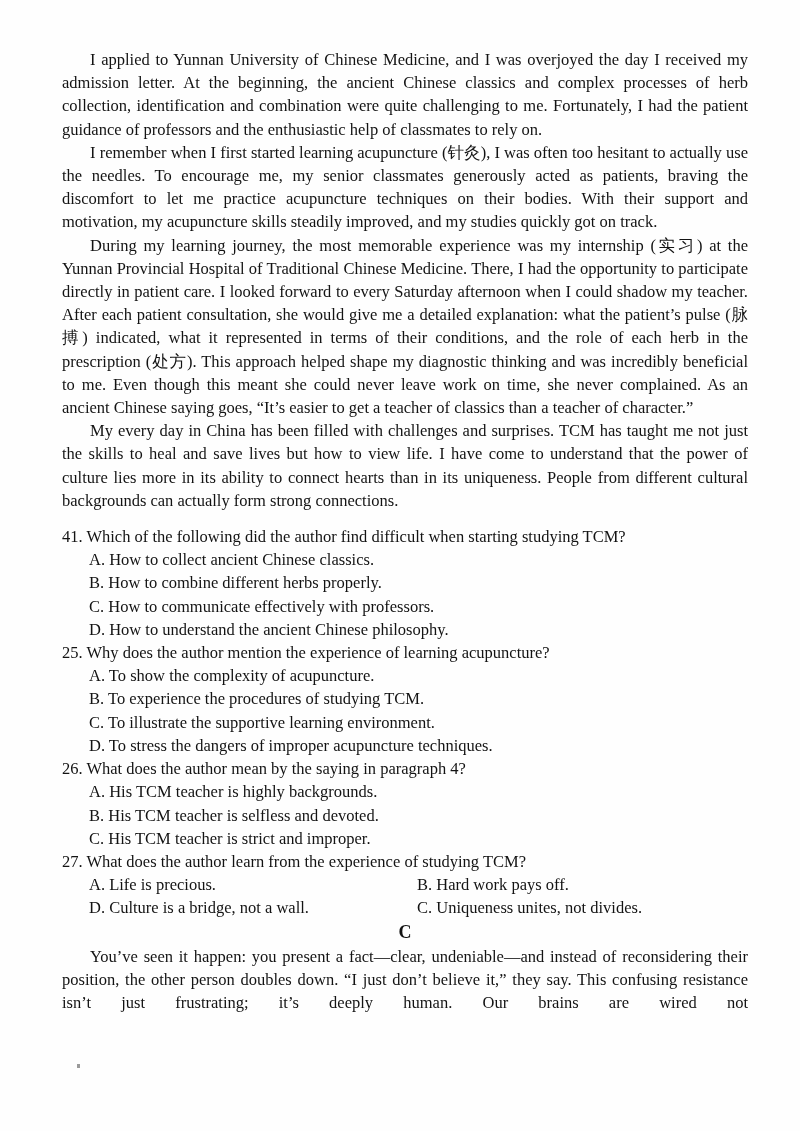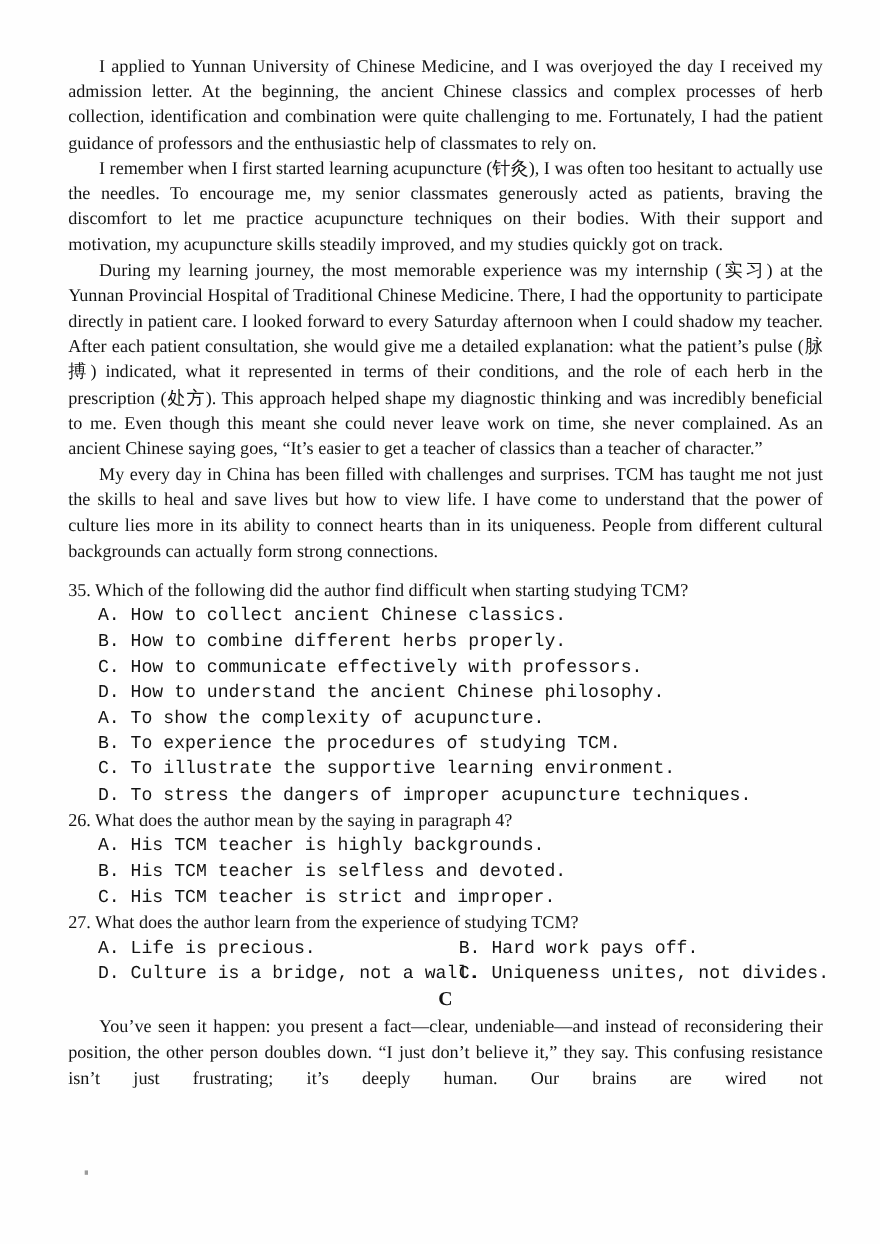--- a/index.html
+++ b/index.html
@@ -30,21 +30,20 @@
   }
   .question { margin: 0; }
   .q-stem {
     text-align: left;
   }
   .q-num {
     display: inline-block;
   }
   .options {
     padding-left: 27px;
-    font-family: Liberation Mono, monospace;
   }
   .option { white-space: nowrap; }
   .options.two-col {
     display: grid;
     grid-template-columns: 328px 1fr;
   }
   .section-heading {
     text-align: center;
     font-weight: bold;
     font-size: 18px;
@@ -75,32 +74,36 @@
     <p class="para">I applied to Yunnan University of Chinese Medicine, and I was overjoyed the day I received my admission letter. At the beginning, the ancient Chinese classics and complex processes of herb collection, identification and combination were quite challenging to me. Fortunately, I had the patient guidance of professors and the enthusiastic help of classmates to rely on.</p>
     <p class="para">I remember when I first started learning acupuncture (针灸), I was often too hesitant to actually use the needles. To encourage me, my senior classmates generously acted as patients, braving the discomfort to let me practice acupuncture techniques on their bodies. With their support and motivation, my acupuncture skills steadily improved, and my studies quickly got on track.</p>
     <p class="para">During my learning journey, the most memorable experience was my internship (实习) at the Yunnan Provincial Hospital of Traditional Chinese Medicine. There, I had the opportunity to participate directly in patient care. I looked forward to every Saturday afternoon when I could shadow my teacher. After each patient consultation, she would give me a detailed explanation: what the patient’s pulse (脉搏) indicated, what it represented in terms of their conditions, and the role of each herb in the prescription (处方). This approach helped shape my diagnostic thinking and was incredibly beneficial to me. Even though this meant she could never leave work on time, she never complained. As an ancient Chinese saying goes, “It’s easier to get a teacher of classics than a teacher of character.”</p>
     <p class="para">My every day in China has been filled with challenges and surprises. TCM has taught me not just the skills to heal and save lives but how to view life. I have come to understand that the power of culture lies more in its ability to connect hearts than in its uniqueness. People from different cultural backgrounds can actually form strong connections.</p>
   </div>
 
   <div class="questions">
 
     <div class="question">
       <div class="q-stem">
-        <span class="q-num">35.</span>
+        <span class="q-num">41.</span>
         <span class="q-text">Which of the following did the author find difficult when starting studying TCM?</span>
       </div>
       <div class="options">
         <div class="option">A. How to collect ancient Chinese classics.</div>
         <div class="option">B. How to combine different herbs properly.</div>
         <div class="option">C. How to communicate effectively with professors.</div>
         <div class="option">D. How to understand the ancient Chinese philosophy.</div>
       </div>
     </div>
 
     <div class="question">
+      <div class="q-stem">
+        <span class="q-num">25.</span>
+        <span class="q-text">Why does the author mention the experience of learning acupuncture?</span>
+      </div>
       <div class="options">
         <div class="option">A. To show the complexity of acupuncture.</div>
         <div class="option">B. To experience the procedures of studying TCM.</div>
         <div class="option">C. To illustrate the supportive learning environment.</div>
         <div class="option">D. To stress the dangers of improper acupuncture techniques.</div>
       </div>
     </div>
 
     <div class="question">
       <div class="q-stem">

